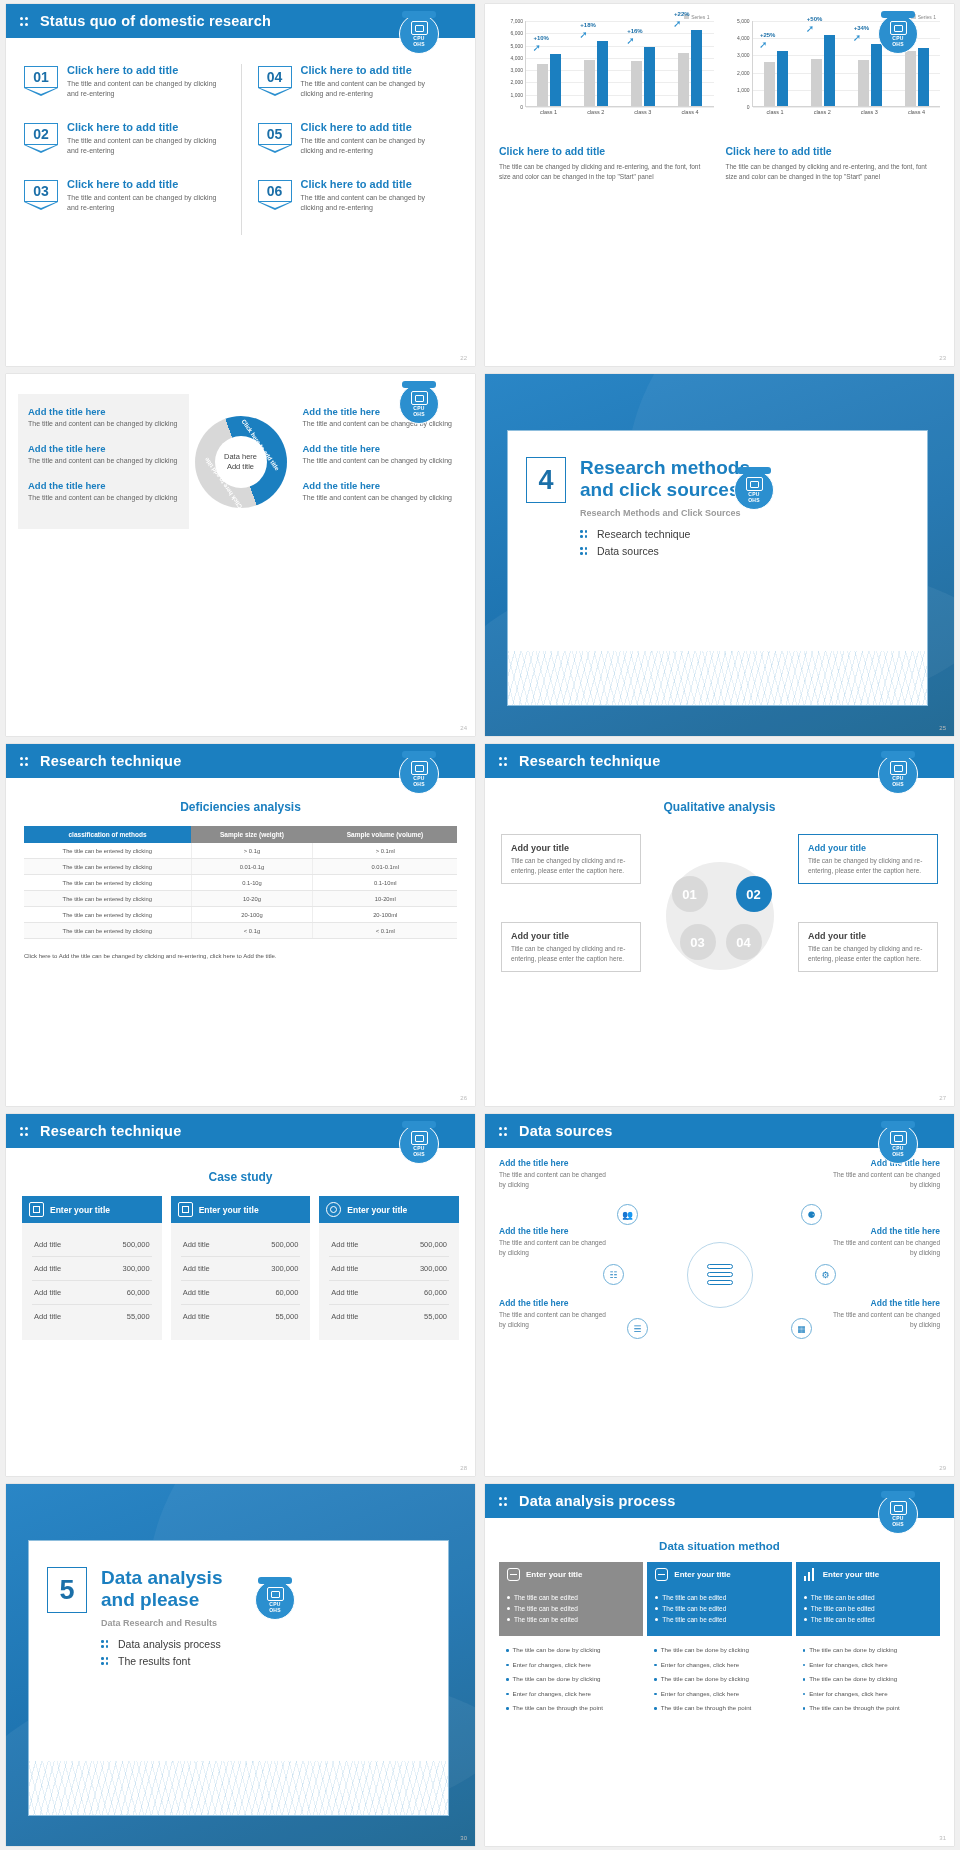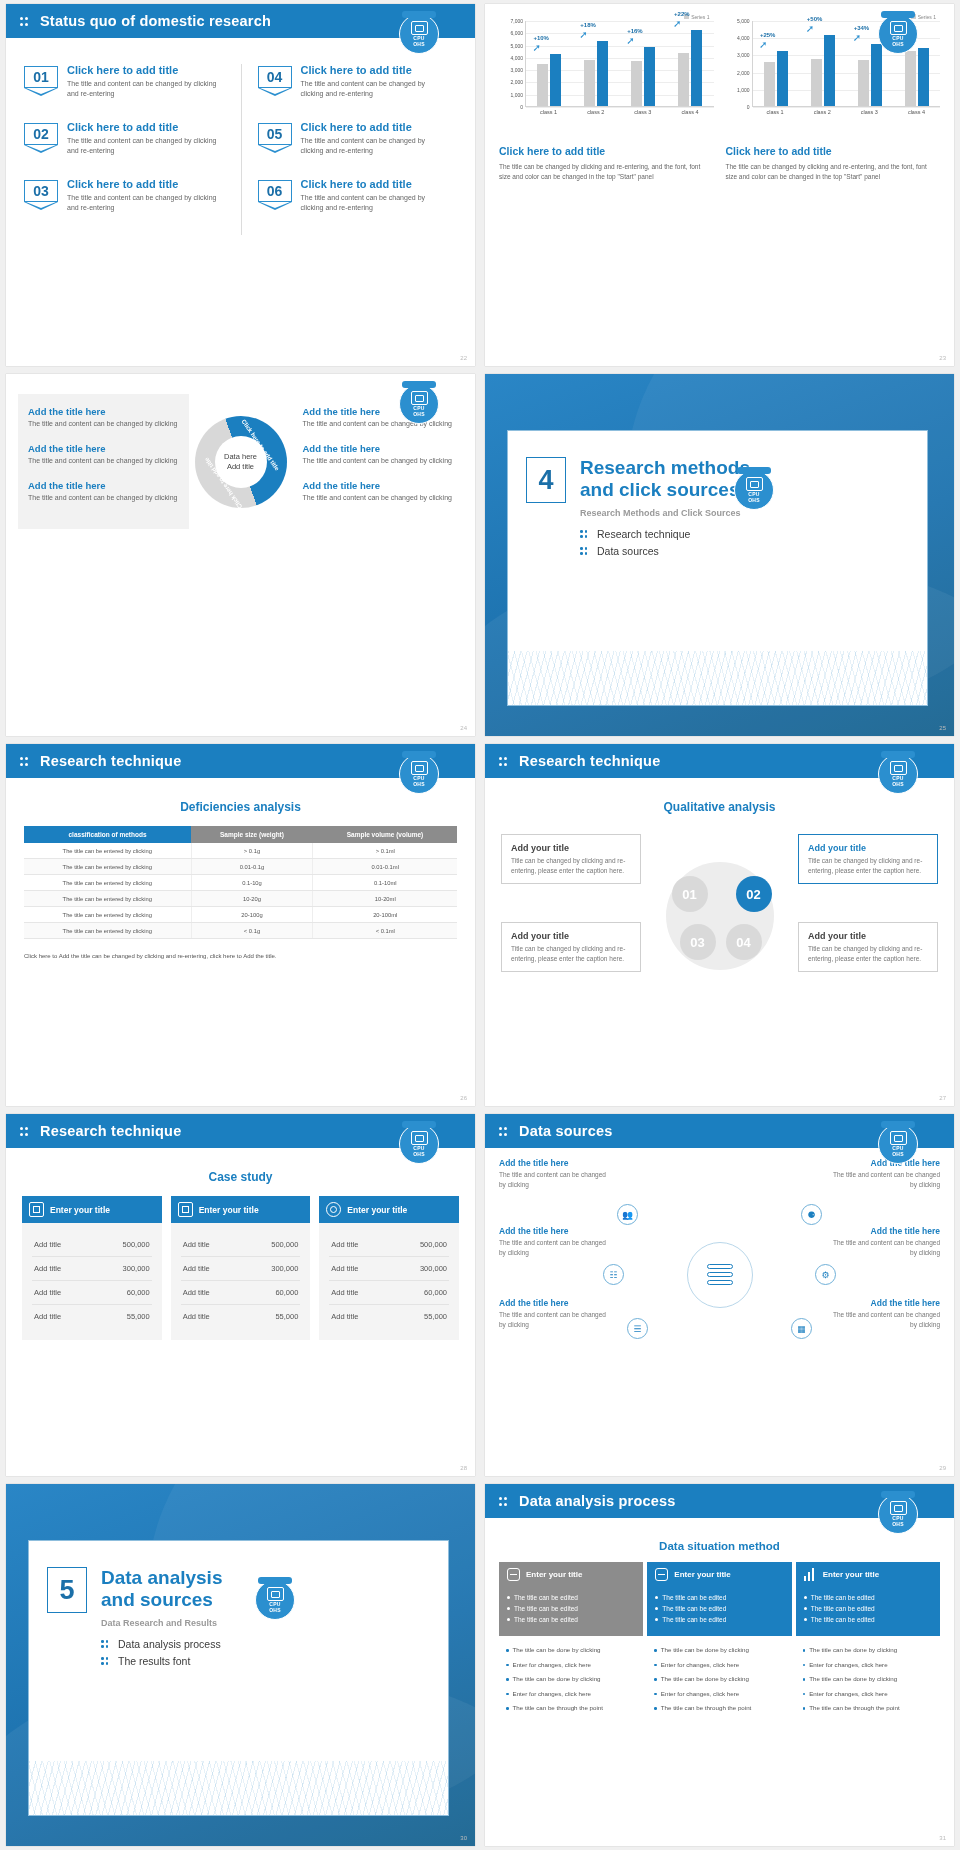--- a/index.html
+++ b/index.html
@@ -883,21 +883,21 @@
         <div class="glyph"></div>
         <div class="t1">CPU</div>
         <div class="t2">OHS</div>
       </div>
     </div>
     <div class="cardbox">
       <div class="mesh"></div>
       <div class="bignum">5</div>
       <div>
         <div class="ctitle">
-          <span>Data analysis</span><br><span>and sources</span>
+          <span>Data analysis</span><br><span>and please</span>
         </div>
         <div class="csub">Data Research and Results</div>
         <div class="cbul">
             <span class="dd">
               <i></i>
               <i></i>
               <i></i>
               <i></i>
             </span>
             <span>Data analysis process</span>

